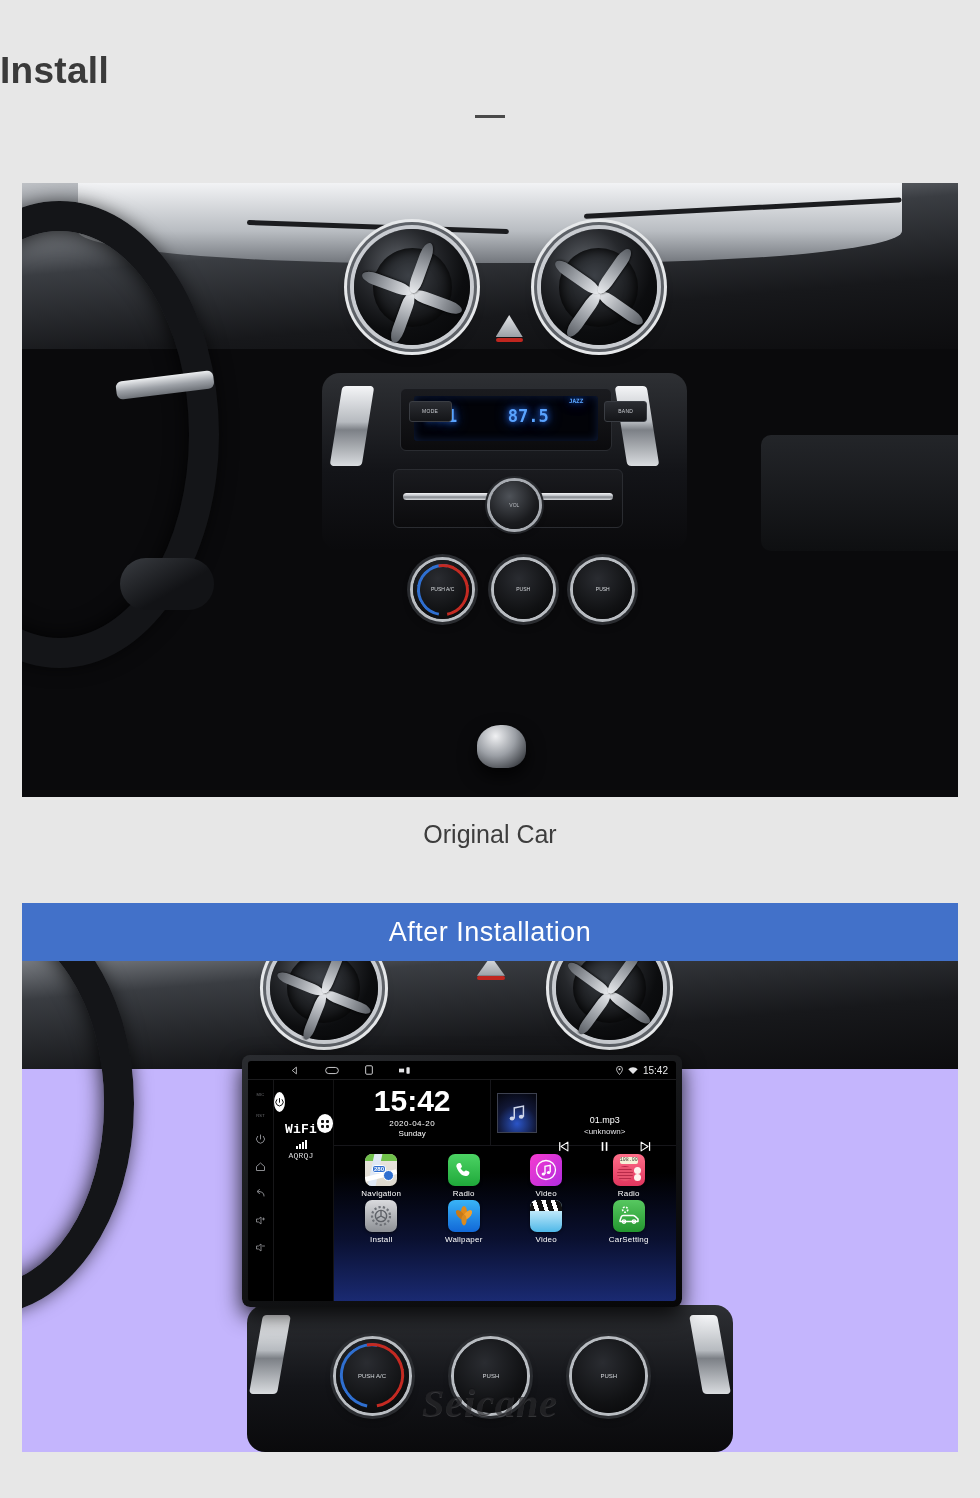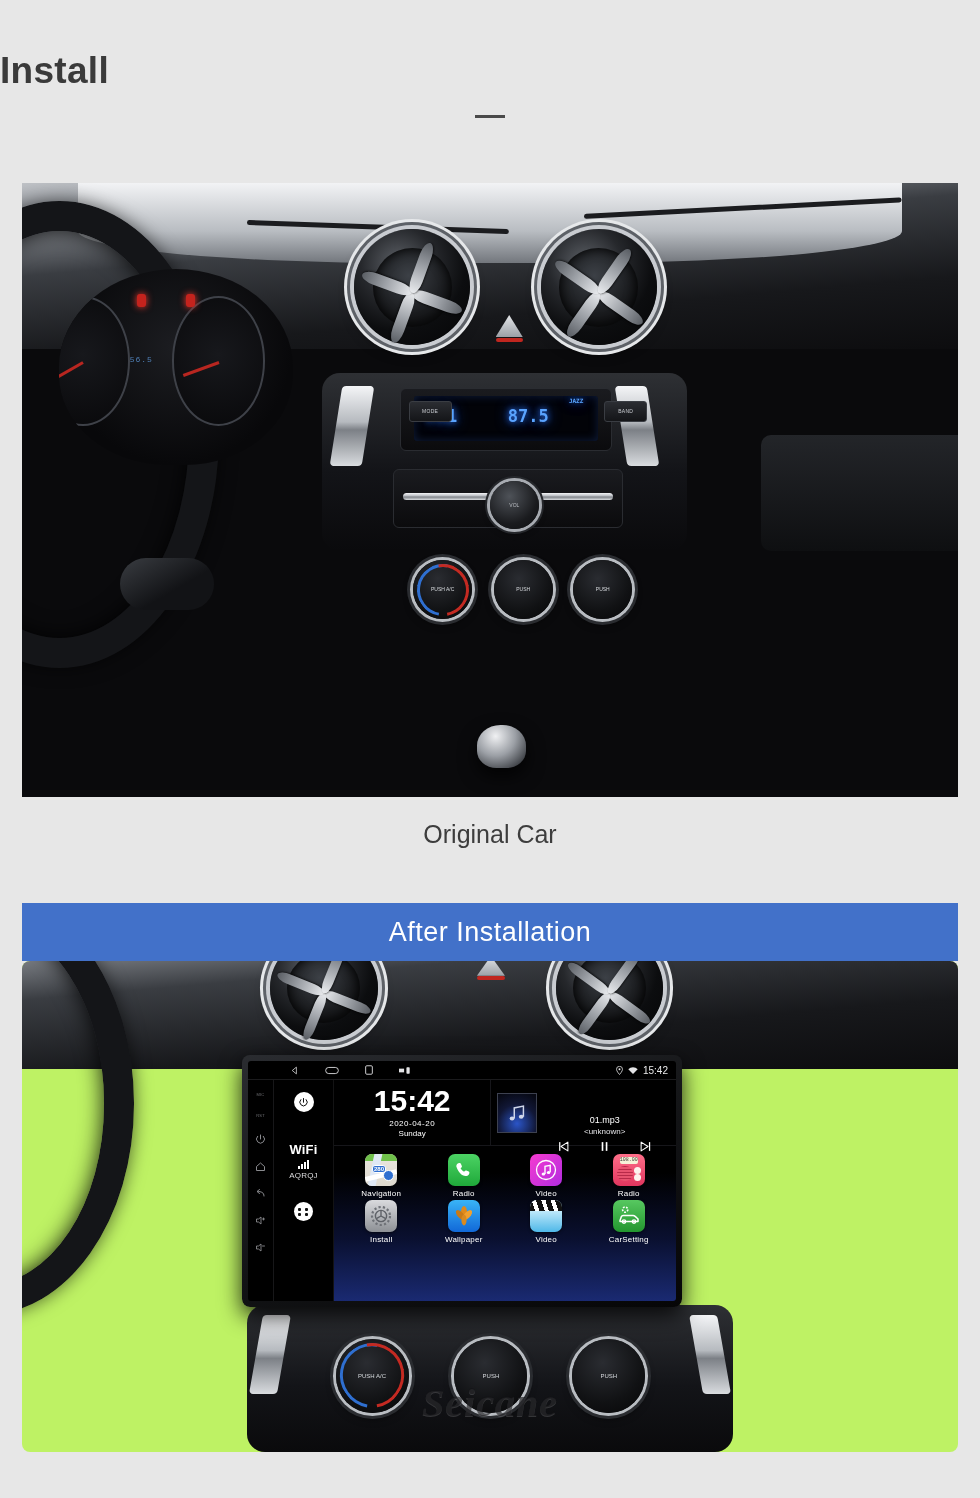--- a/index.html
+++ b/index.html
@@ -37,21 +37,21 @@
   .banner {
     position: absolute; left: 22px; top: 903px;
     width: 936px; height: 58px;
     background: #4271c9; color: #fff;
     display: flex; align-items: center; justify-content: center;
     font-size: 27px; letter-spacing: .5px;
   }
   .photo-2 {
     position: absolute; left: 22px; top: 961px;
     width: 936px; height: 491px;
-    background: #bef264; overflow: hidden; border-radius: 8px;
+    background: #c4b5fd; overflow: hidden;
   }
 
   
   .dash { position: absolute; inset: 0; }
 
   
   .cowl {
     position: absolute; left: -4%; top: -3%; width: 108%; height: 30%;
     background: linear-gradient(175deg, #d8dadd 0%, #9ea2a8 18%, #3a3d42 42%, #17181b 72%, #0c0c0e 100%);
   }
@@ -252,23 +252,24 @@
   .ui-body { position: absolute; left: 0; top: 19px; right: 0; bottom: 0; display: flex; }
   .ui-railthin {
     width: 26px; height: 100%;
     display: flex; flex-direction: column; align-items: center;
     padding-top: 12px; gap: 16px;
     border-right: 1px solid #171719;
   }
   .rail-chip { color: #6f7074; font-size: 4px; letter-spacing: .2px; }
   .ui-rail {
     width: 60px; height: 100%;
-    display: flex; flex-direction: column; align-items: center;
+    display: flex; flex-direction: row; align-items: flex-start;
     padding-top: 12px;
     border-right: 1px solid #131314;
+    font-family: Liberation Mono, monospace;
   }
   .pwr-circle {
     width: 20px; height: 20px; border-radius: 50%;
     background: #fff; display: flex; align-items: center; justify-content: center;
   }
   .wifi-block { margin-top: 30px; text-align: center; color: #fff; }
   .wifi-label { font-size: 13px; font-weight: bold; letter-spacing: .2px; }
   .wifi-bars { display: flex; align-items: flex-end; gap: 1px; justify-content: center; margin: 3px 0 2px; }
   .wifi-bars i { display: block; width: 2px; background: #fff; }
   .ssid { font-size: 8px; color: #dcdcde; letter-spacing: .2px; }
@@ -439,31 +440,20 @@
     <div class="hvac-knob" style="left:58.9%; top:61.4%; width:6.3%; height:9.6%;">
       <span style="font-size:5px;">PUSH</span>
     </div>
 
     <div class="shift-knob" style="left:48.6%; top:88.2%; width:5.2%; height:7%;"></div>
 
     <div class="wheel-rim" style="left:-13%; top:3%; width:34%; height:76%;"></div>
     <div class="wheel-spoke" style="left:10%; top:31.5%; width:10.5%; height:3%; transform:rotate(-7deg);"></div>
     <div class="wheel-hub" style="left:10.5%; top:61%; width:10%; height:8.5%;"></div>
 
-    <div class="cluster" style="left:4%; top:14%; width:25%; height:32%;">
-      <div class="gauge" style="left:-10%; top:14%; width:40%; height:66%;">
-        <i class="gauge-needle" style="transform:rotate(150deg);"></i>
-      </div>
-      <div class="gauge" style="left:48%; top:14%; width:40%; height:66%;">
-        <i class="gauge-needle" style="transform:rotate(160deg);"></i>
-      </div>
-      <i class="tell-red" style="left:33%; top:13%;"></i>
-      <i class="tell-red" style="left:54%; top:13%;"></i>
-      <div class="odo" style="left:30%; top:44%;">56.5</div>
-    </div>
 
     <div class="glovebox" style="left:79%; top:41%; width:24%; height:19%;"></div>
   </div>
 </div>
 
 <div class="caption-1">Original Car</div>
 
 <div class="banner">After  Installation</div>
 
 <div class="photo-2">

